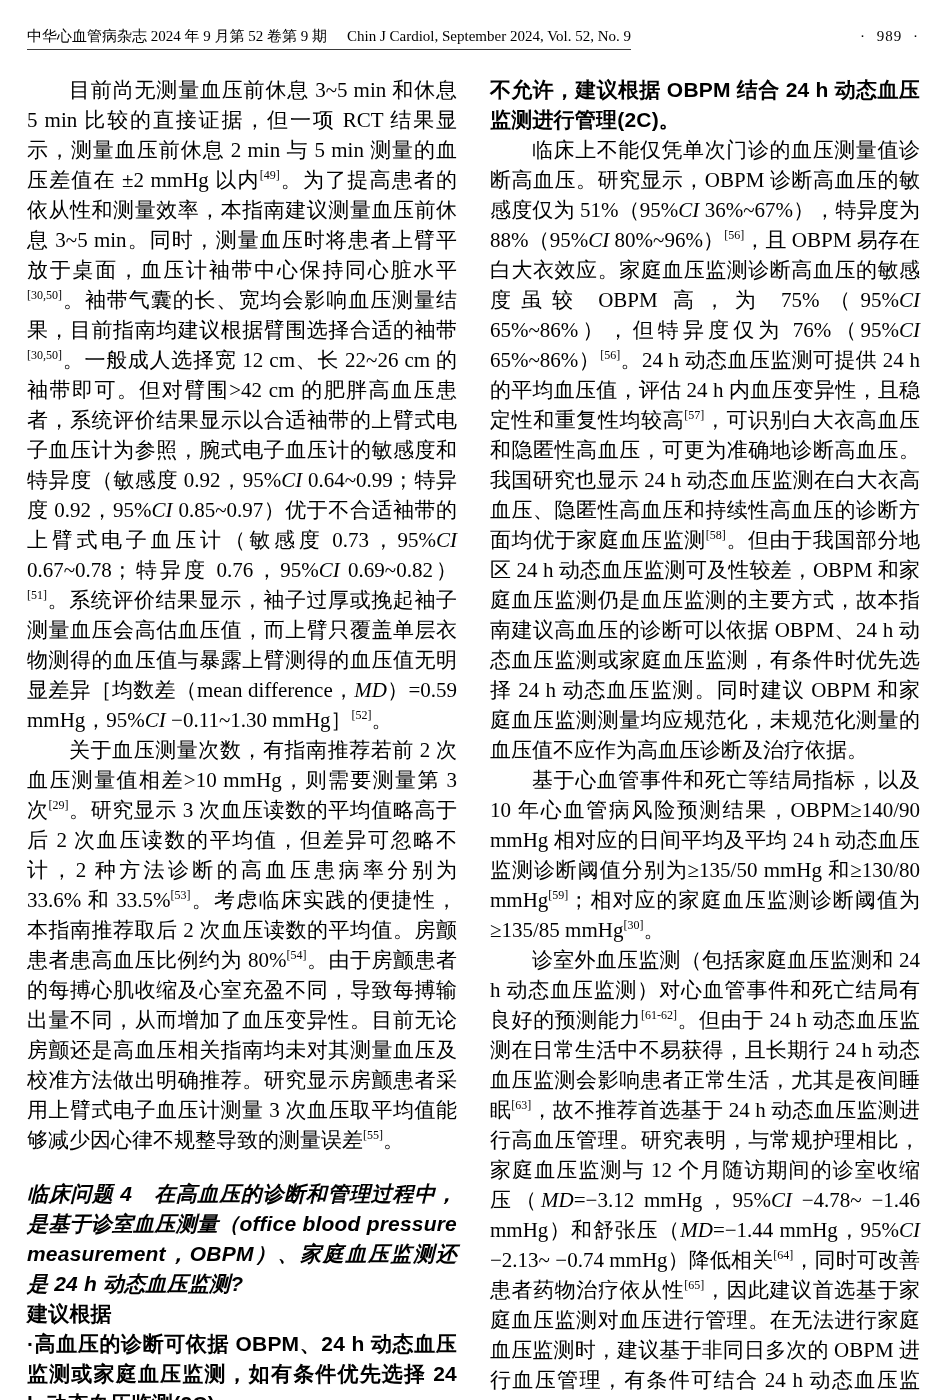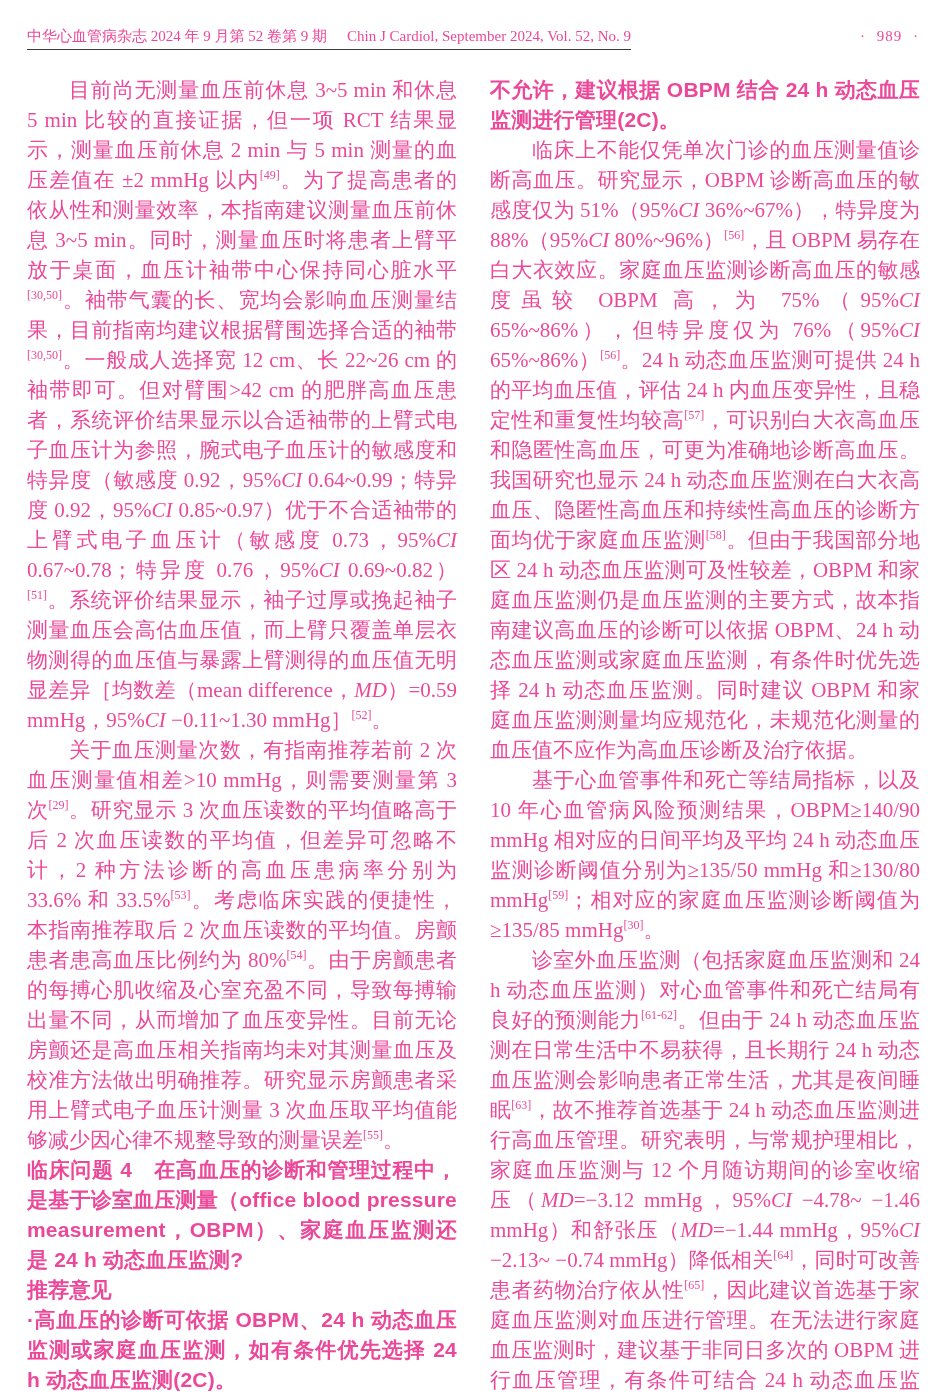--- a/index.html
+++ b/index.html
@@ -1,35 +1,35 @@
 <!DOCTYPE html>
 <html><head>
 <meta charset="utf-8">
 <style>
   html,body{margin:0;padding:0;background:#e8e8e8;}
   .page{
     width:948px;height:1400px;background:#ffffff;position:relative;
     box-sizing:border-box;padding:26px 27px 0 27px;overflow:hidden;
-    font-family:"Liberation Serif","DejaVu Serif",serif;color:#ec4899;
+    font-family:"Liberation Serif","DejaVu Serif",serif;color:#000000;
   }
   .header{
     display:flex;justify-content:space-between;align-items:baseline;
     font-size:15px;line-height:20px;white-space:nowrap;
   }
   .header-main{border-bottom:1.5px solid #3a3a3a;padding-bottom:3px;}
   .header-en{margin-left:20px;}
   .page-number{letter-spacing:1px;word-spacing:6px;padding-right:2px;}
   .content{display:flex;gap:33px;margin-top:25px;}
   .column{
     width:430px;font-size:21px;line-height:30px;
     text-align:justify;text-justify:inter-ideograph;
   }
   .para{margin:0;}
   .para.body{text-indent:2em;}
-  .para.question{}
+  .para.question{margin-top:24px;font-style:italic;}
   .para.question,.para.heading,.para.bullet,.para.cont{
     font-weight:700;
     font-family:"Liberation Sans","DejaVu Sans",sans-serif;
     letter-spacing:0.2px;
   }
   sup.ref{font-size:12px;line-height:0;vertical-align:super;letter-spacing:0;margin-top:8px;}
   .it{font-style:italic;}
 </style>
 </head>
 <body>
@@ -39,21 +39,21 @@
     <span class="header-main">
       <span>中华心血管病杂志 2024 年 9 月第 52 卷第 9 期</span><span class="header-en">Chin J Cardiol, September 2024, Vol. 52, No. 9</span>
     </span>
     <span class="page-number">· 989 ·</span>
   </div>
   <div class="content">
     <div class="column">
         <p class="para body"><span>目前尚无测量血压前休息 3~5 min 和休息 5 min 比较的直接证据，但一项 RCT 结果显示，测量血压前休息 2 min 与 5 min 测量的血压差值在 ±2 mmHg 以内</span><sup class="ref">[49]</sup><span>。为了提高患者的依从性和测量效率，本指南建议测量血压前休息 3~5 min。同时，测量血压时将患者上臂平放于桌面，血压计袖带中心保持同心脏水平</span><sup class="ref">[30,50]</sup><span>。袖带气囊的长、宽均会影响血压测量结果，目前指南均建议根据臂围选择合适的袖带</span><sup class="ref">[30,50]</sup><span>。一般成人选择宽 12 cm、长 22~26 cm 的袖带即可。但对臂围&gt;42 cm 的肥胖高血压患者，系统评价结果显示以合适袖带的上臂式电子血压计为参照，腕式电子血压计的敏感度和特异度（敏感度 0.92，95%</span><span class="it">CI</span><span> 0.64~0.99；特异度 0.92，95%</span><span class="it">CI</span><span> 0.85~0.97）优于不合适袖带的上臂式电子血压计（敏感度 0.73，95%</span><span class="it">CI</span><span> 0.67~0.78；特异度 0.76，95%</span><span class="it">CI</span><span> 0.69~0.82）</span><sup class="ref">[51]</sup><span>。系统评价结果显示，袖子过厚或挽起袖子测量血压会高估血压值，而上臂只覆盖单层衣物测得的血压值与暴露上臂测得的血压值无明显差异［均数差（mean difference，</span><span class="it">MD</span><span>）=0.59 mmHg，95%</span><span class="it">CI</span><span> −0.11~1.30 mmHg］</span><sup class="ref">[52]</sup><span>。</span></p>
         <p class="para body"><span>关于血压测量次数，有指南推荐若前 2 次血压测量值相差&gt;10 mmHg，则需要测量第 3 次</span><sup class="ref">[29]</sup><span>。研究显示 3 次血压读数的平均值略高于后 2 次血压读数的平均值，但差异可忽略不计，2 种方法诊断的高血压患病率分别为 33.6% 和 33.5%</span><sup class="ref">[53]</sup><span>。考虑临床实践的便捷性，本指南推荐取后 2 次血压读数的平均值。房颤患者患高血压比例约为 80%</span><sup class="ref">[54]</sup><span>。由于房颤患者的每搏心肌收缩及心室充盈不同，导致每搏输出量不同，从而增加了血压变异性。目前无论房颤还是高血压相关指南均未对其测量血压及校准方法做出明确推荐。研究显示房颤患者采用上臂式电子血压计测量 3 次血压取平均值能够减少因心律不规整导致的测量误差</span><sup class="ref">[55]</sup><span>。</span></p>
         <p class="para question"><span>临床问题 4　在高血压的诊断和管理过程中，是基于诊室血压测量（office blood pressure measurement，OBPM）、家庭血压监测还是 24 h 动态血压监测?</span></p>
-        <p class="para heading"><span>推荐意见</span></p>
+        <p class="para heading"><span>建议根据</span></p>
         <p class="para bullet"><span>·高血压的诊断可依据 OBPM、24 h 动态血压监测或家庭血压监测，如有条件优先选择 24 h 动态血压监测(2C)。</span></p>
       </div>
     <div class="column">
         <p class="para cont"><span>不允许，建议根据 OBPM 结合 24 h 动态血压监测进行管理(2C)。</span></p>
         <p class="para body"><span>临床上不能仅凭单次门诊的血压测量值诊断高血压。研究显示，OBPM 诊断高血压的敏感度仅为 51%（95%</span><span class="it">CI</span><span> 36%~67%），特异度为 88%（95%</span><span class="it">CI</span><span> 80%~96%）</span><sup class="ref">[56]</sup><span>，且 OBPM 易存在白大衣效应。家庭血压监测诊断高血压的敏感度虽较 OBPM 高，为 75%（95%</span><span class="it">CI</span><span> 65%~86%），但特异度仅为 76%（95%</span><span class="it">CI</span><span> 65%~86%）</span><sup class="ref">[56]</sup><span>。24 h 动态血压监测可提供 24 h 的平均血压值，评估 24 h 内血压变异性，且稳定性和重复性均较高</span><sup class="ref">[57]</sup><span>，可识别白大衣高血压和隐匿性高血压，可更为准确地诊断高血压。我国研究也显示 24 h 动态血压监测在白大衣高血压、隐匿性高血压和持续性高血压的诊断方面均优于家庭血压监测</span><sup class="ref">[58]</sup><span>。但由于我国部分地区 24 h 动态血压监测可及性较差，OBPM 和家庭血压监测仍是血压监测的主要方式，故本指南建议高血压的诊断可以依据 OBPM、24 h 动态血压监测或家庭血压监测，有条件时优先选择 24 h 动态血压监测。同时建议 OBPM 和家庭血压监测测量均应规范化，未规范化测量的血压值不应作为高血压诊断及治疗依据。</span></p>
         <p class="para body"><span>基于心血管事件和死亡等结局指标，以及 10 年心血管病风险预测结果，OBPM≥140/90 mmHg 相对应的日间平均及平均 24 h 动态血压监测诊断阈值分别为≥135/50 mmHg 和≥130/80 mmHg</span><sup class="ref">[59]</sup><span>；相对应的家庭血压监测诊断阈值为≥135/85 mmHg</span><sup class="ref">[30]</sup><span>。</span></p>
         <p class="para body"><span>诊室外血压监测（包括家庭血压监测和 24 h 动态血压监测）对心血管事件和死亡结局有良好的预测能力</span><sup class="ref">[61-62]</sup><span>。但由于 24 h 动态血压监测在日常生活中不易获得，且长期行 24 h 动态血压监测会影响患者正常生活，尤其是夜间睡眠</span><sup class="ref">[63]</sup><span>，故不推荐首选基于 24 h 动态血压监测进行高血压管理。研究表明，与常规护理相比，家庭血压监测与 12 个月随访期间的诊室收缩压（</span><span class="it">MD</span><span>=−3.12 mmHg，95%</span><span class="it">CI</span><span> −4.78~ −1.46 mmHg）和舒张压（</span><span class="it">MD</span><span>=−1.44 mmHg，95%</span><span class="it">CI</span><span> −2.13~ −0.74 mmHg）降低相关</span><sup class="ref">[64]</sup><span>，同时可改善患者药物治疗依从性</span><sup class="ref">[65]</sup><span>，因此建议首选基于家庭血压监测对血压进行管理。在无法进行家庭血压监测时，建议基于非同日多次的 OBPM 进行血压管理，有条件可结合 24 h 动态血压监测。</span></p>
       </div>
   </div>
 </div>

